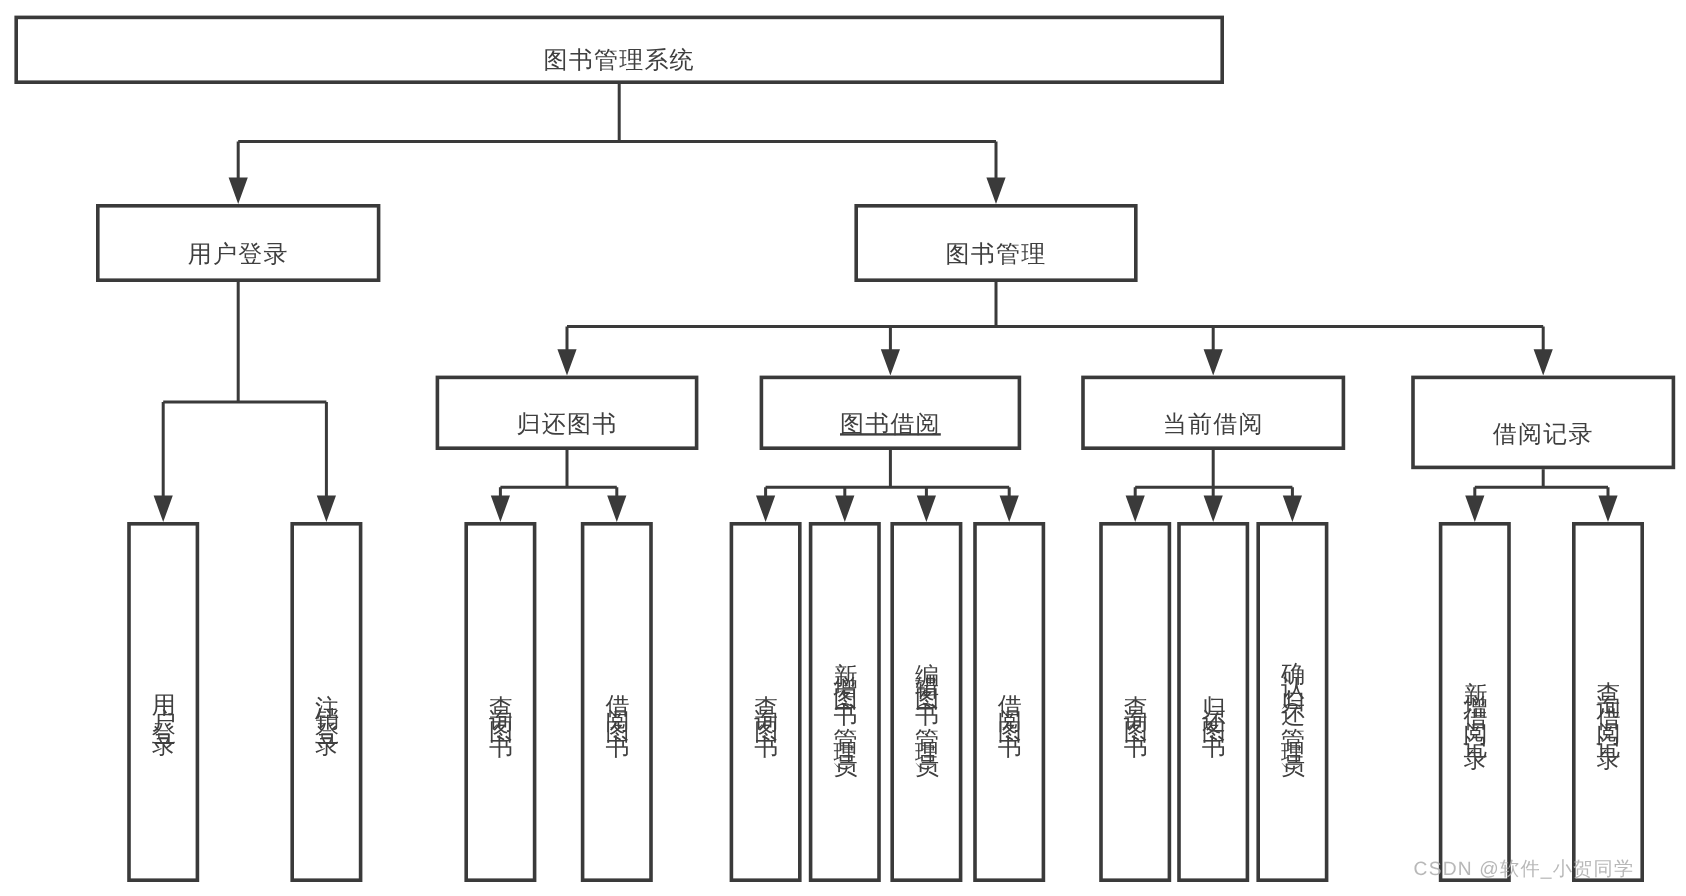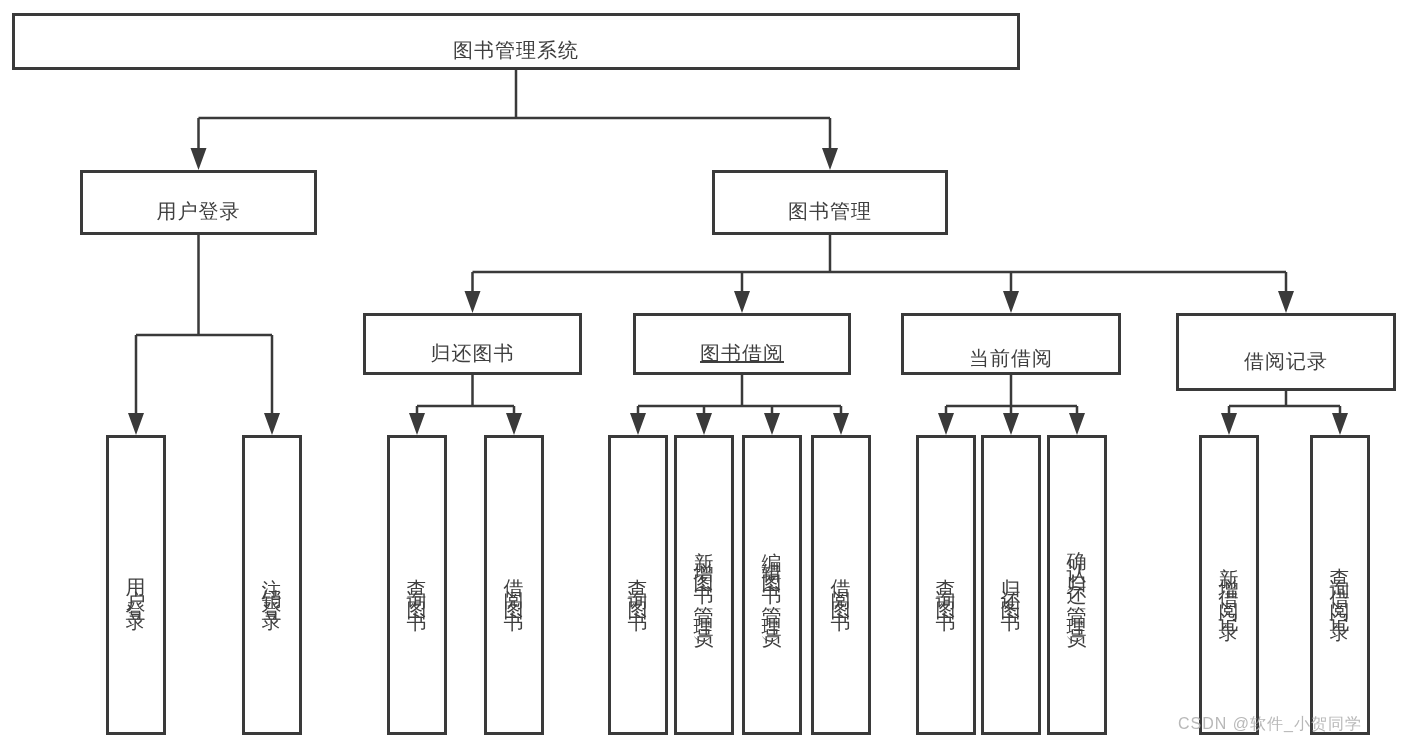--- a/index.html
+++ b/index.html
@@ -74,21 +74,21 @@
   <div class="node h-node" style="left:712px; top:170px; width:236px; height:65px;">
     <span>图书管理</span>
   </div>
 
   <div class="node h-node" style="left:363px; top:313px; width:219px; height:62px;">
     <span>归还图书</span>
   </div>
   <div class="node h-node" style="left:633px; top:313px; width:218px; height:62px;text-decoration:underline;">
     <span>图书借阅</span>
   </div>
-  <div class="node h-node" style="left:901px; top:313px; width:220px; height:62px;align-items:flex-end;">
+  <div class="node h-node" style="left:901px; top:313px; width:220px; height:62px;">
     <span>当前借阅</span>
   </div>
   <div class="node h-node" style="left:1176px; top:313px; width:220px; height:78px;">
     <span>借阅记录</span>
   </div>
 
   <div class="node v-node" style="left:106px; top:435px; width:60px; height:300px;">
     <span>用户登录</span>
   </div>
   <div class="node v-node" style="left:242px; top:435px; width:60px; height:300px;">

